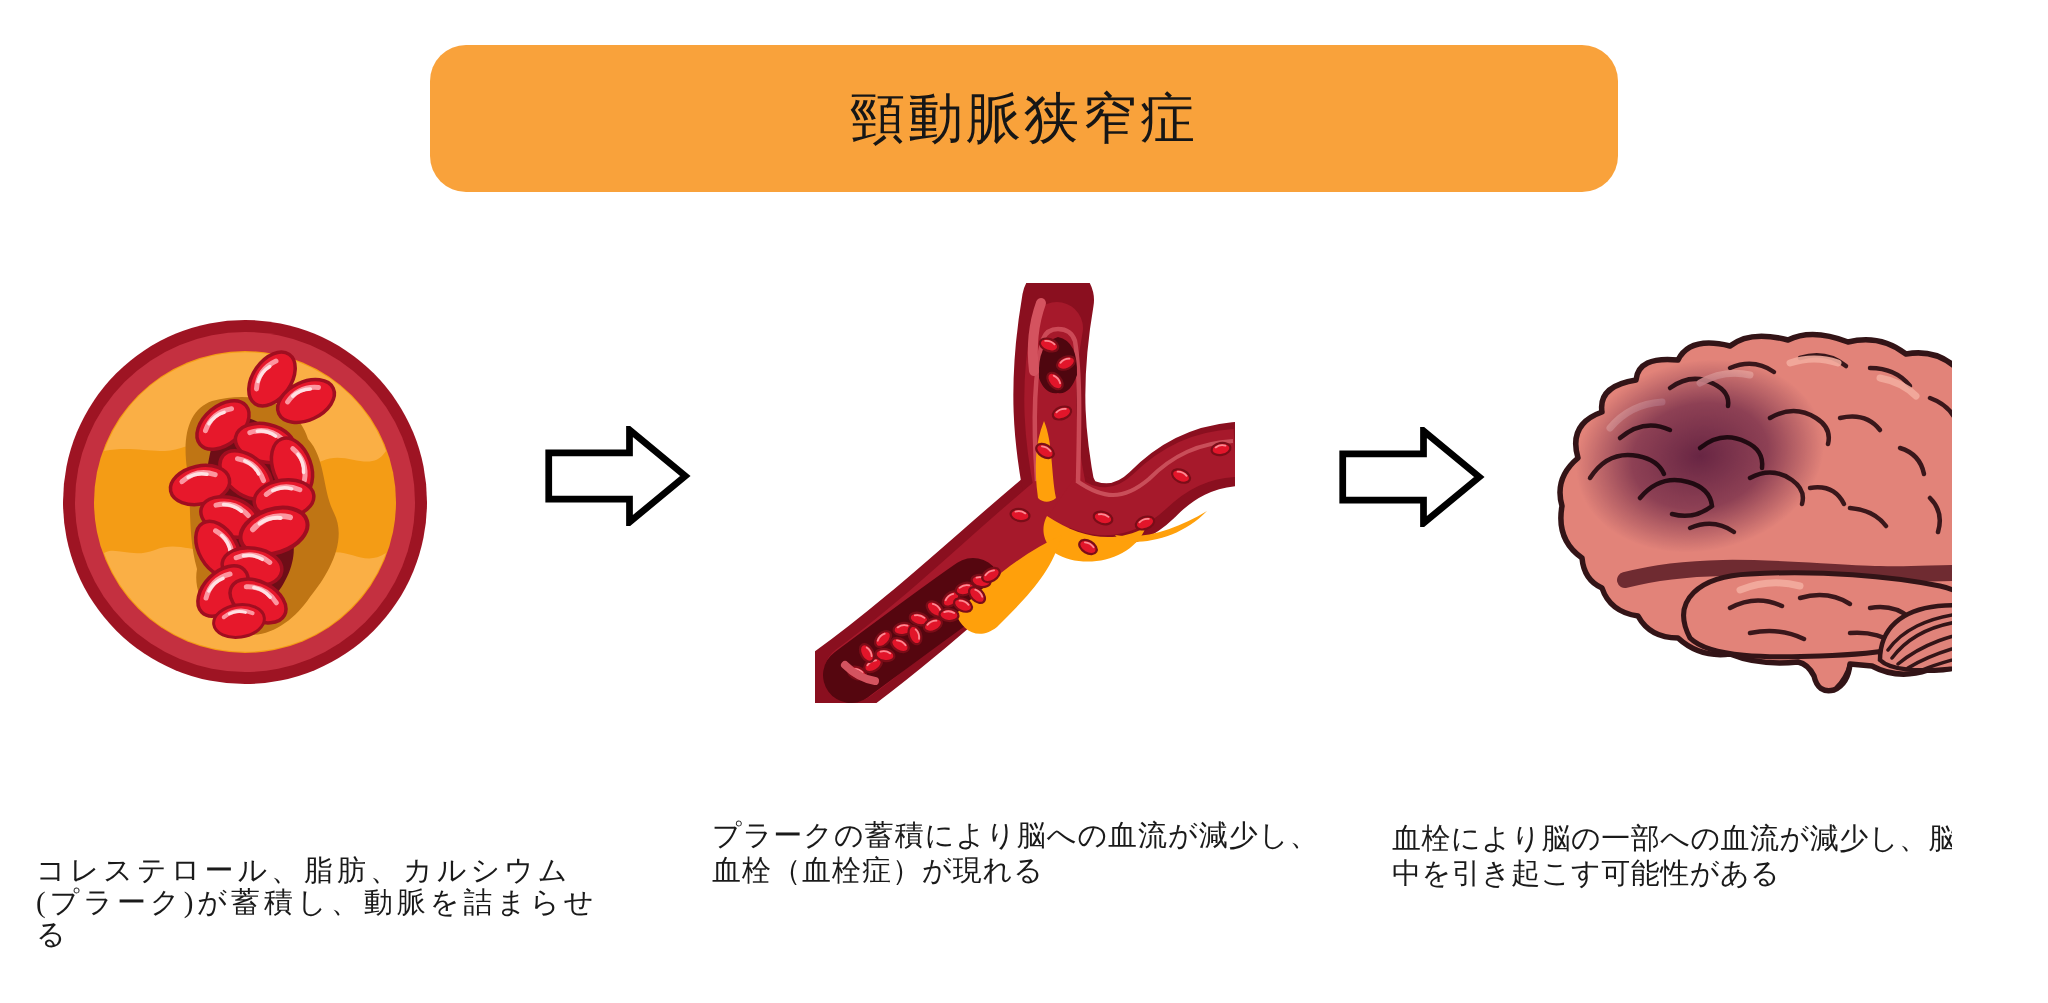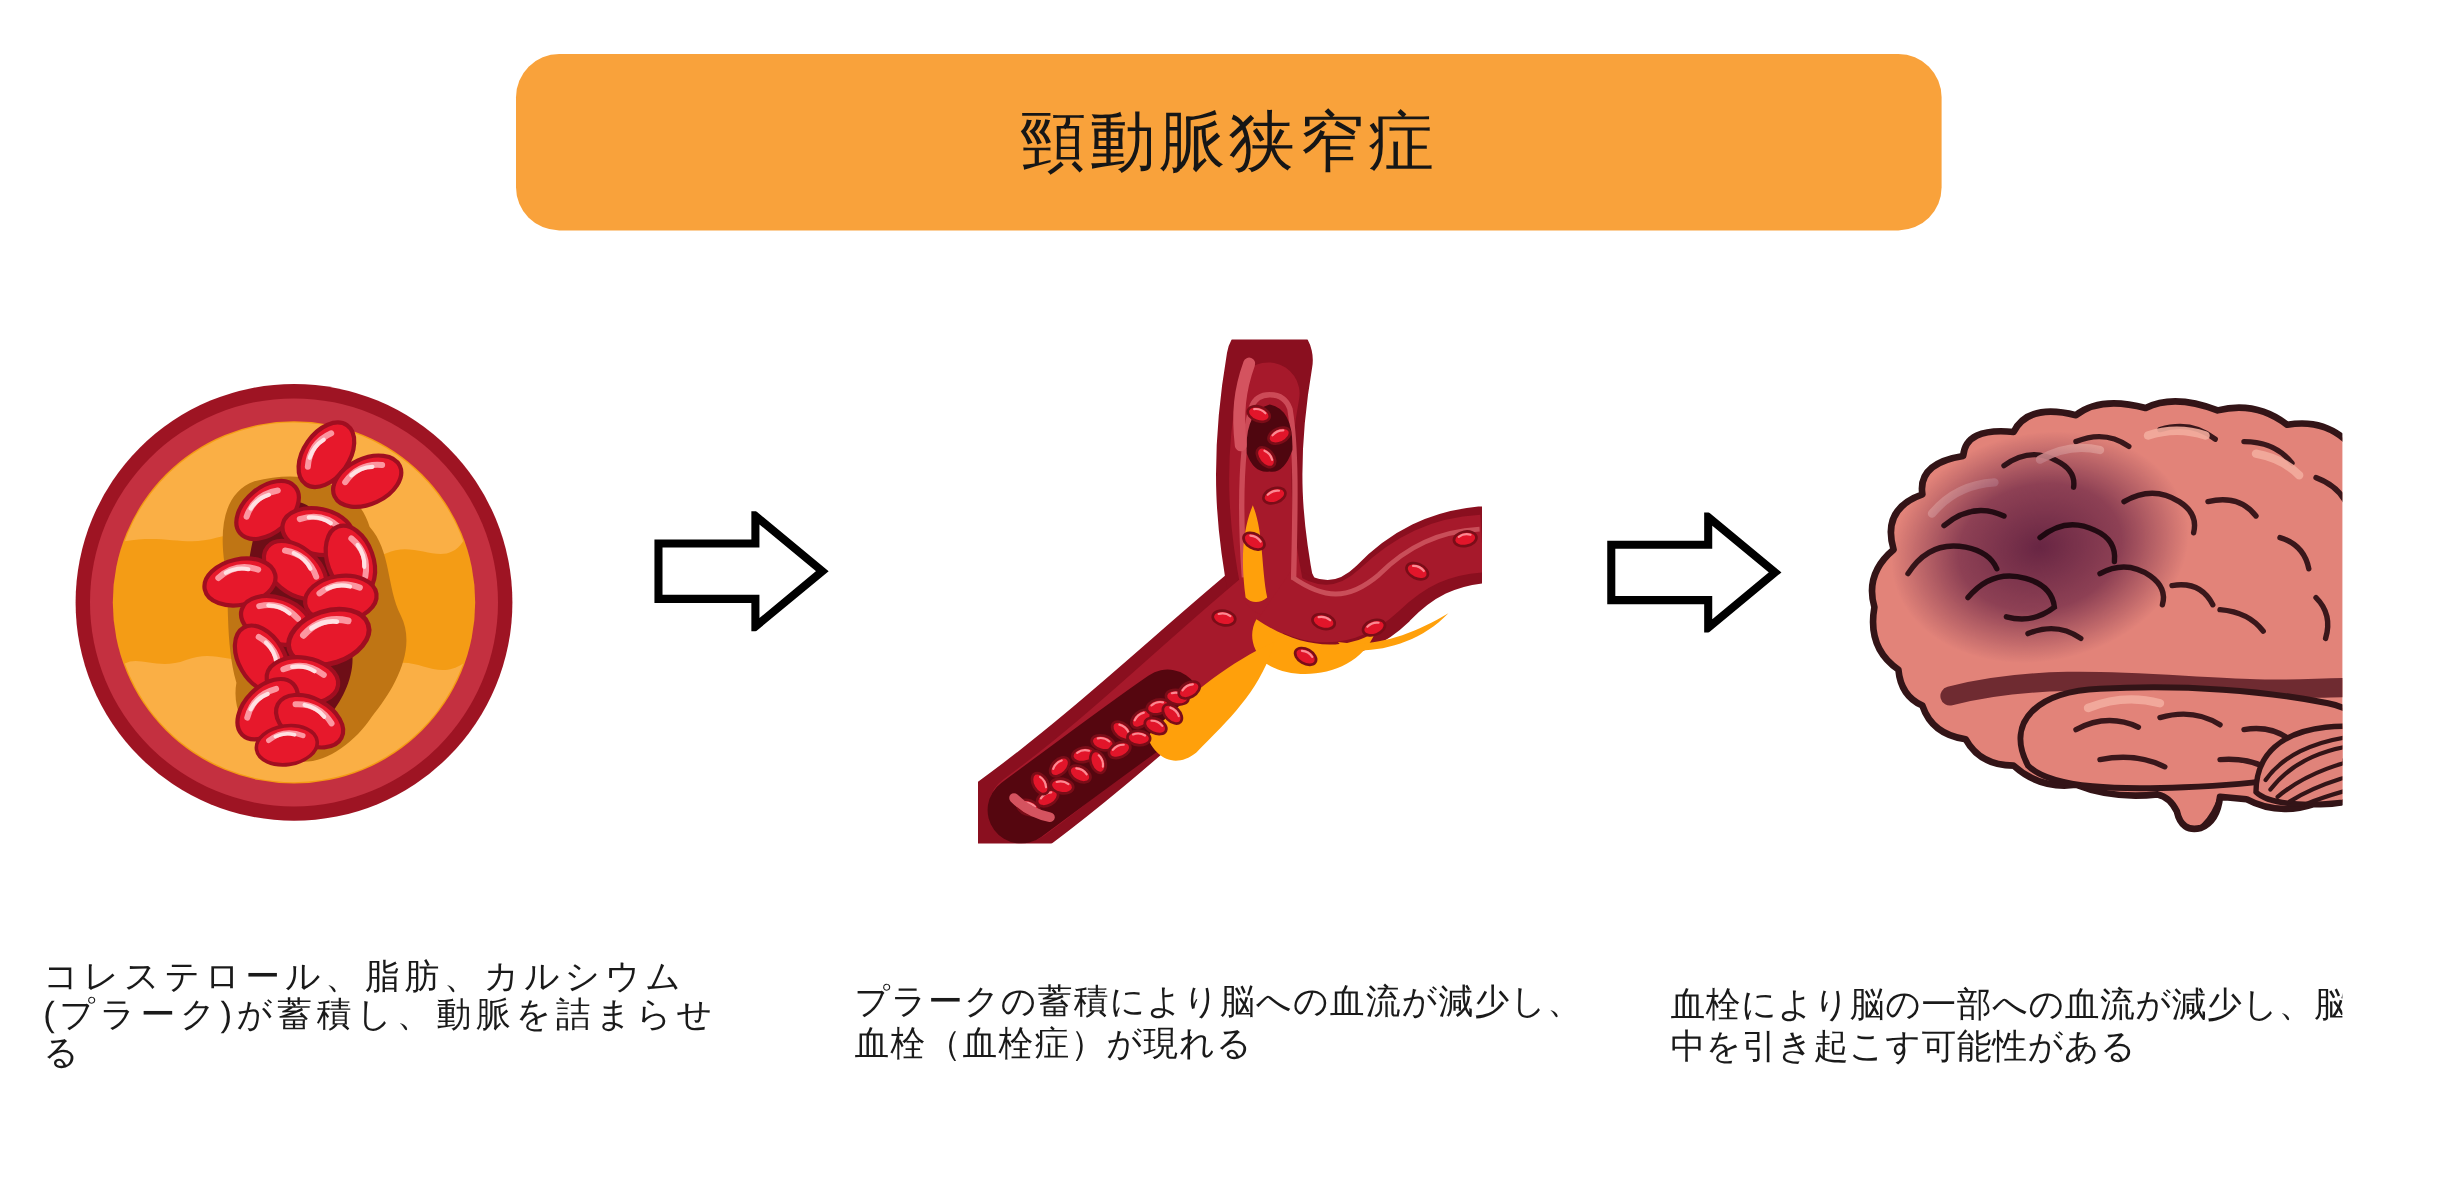--- a/index.html
+++ b/index.html
@@ -4,21 +4,21 @@
 <style>
   :root{
     --banner-orange:#F9A23B;
     --title-text:#161616;
     --caption-text:#1A1A1A;
     --background:#FFFFFF;
   }
   html,body{margin:0;padding:0;background:var(--background);}
   .canvas{
     position:relative;width:1952px;height:1003px;background:var(--background);
-    overflow:hidden;font-family:Liberation Sans, sans-serif;
+    overflow:hidden;font-family:Liberation Serif, serif;
   }
   .banner{
     position:absolute;left:430px;top:45px;width:1188px;height:147px;
     background:var(--banner-orange);border-radius:36px;
     display:flex;align-items:center;justify-content:center;
   }
   .banner-title{
     font-size:55px;letter-spacing:3px;color:var(--title-text);
     font-weight:500;
   }
@@ -26,21 +26,21 @@
   #artery-cross-section{left:60px;top:317px;width:370px;height:370px;}
   #carotid-bifurcation{left:815px;top:283px;width:420px;height:420px;}
   #brain{left:1550px;top:328px;width:490px;height:370px;}
   .flow-arrow{position:absolute;width:148px;height:100px;}
   #flow-arrow-1{left:543px;top:426px;}
   #flow-arrow-2{left:1337px;top:427px;}
   .caption{
     position:absolute;white-space:pre;font-size:29px;color:var(--caption-text);
     line-height:35px;
   }
-  #caption-1{left:36px;top:798px;letter-spacing:4px;line-height:32px;}
+  #caption-1{left:36px;top:854px;letter-spacing:4px;line-height:32px;}
   #caption-2{left:712px;top:818px;letter-spacing:1px;}
   #caption-3{left:1392px;top:821px;letter-spacing:0.5px;}
 </style>
 </head>
 <body>
 
 <div class="canvas">
 
   <div class="banner">
     <div class="banner-title">頸動脈狭窄症</div>

